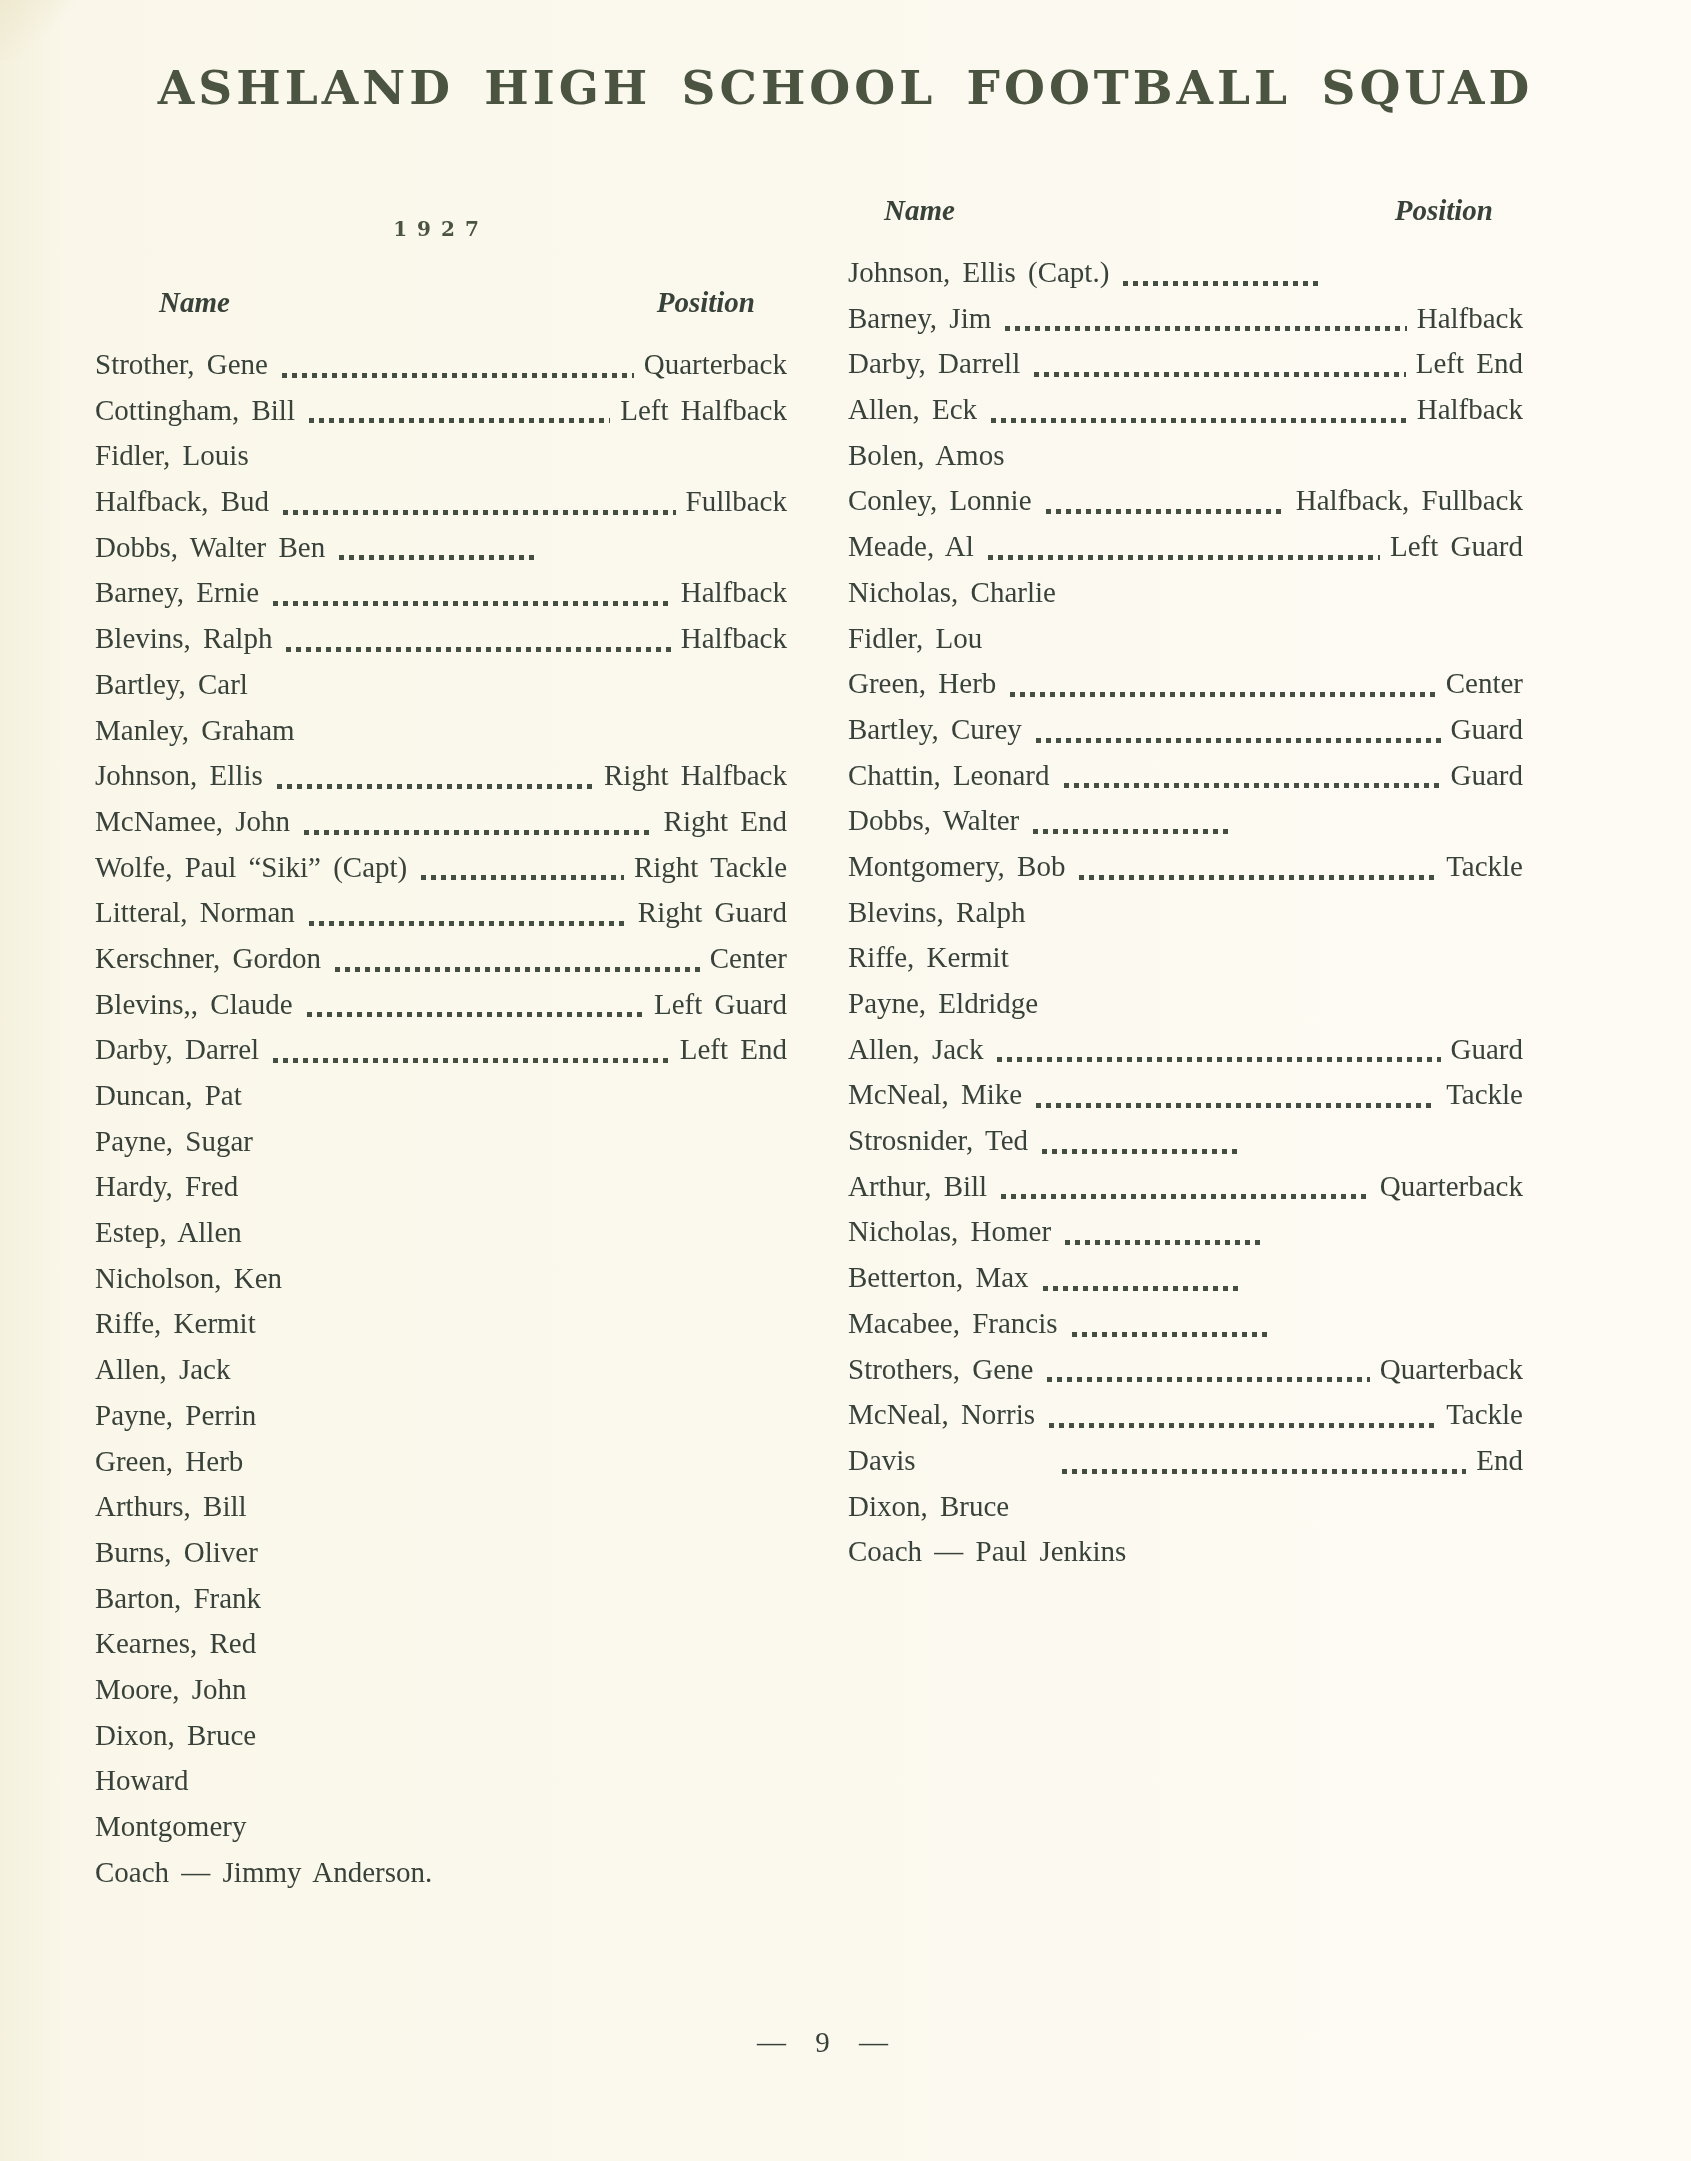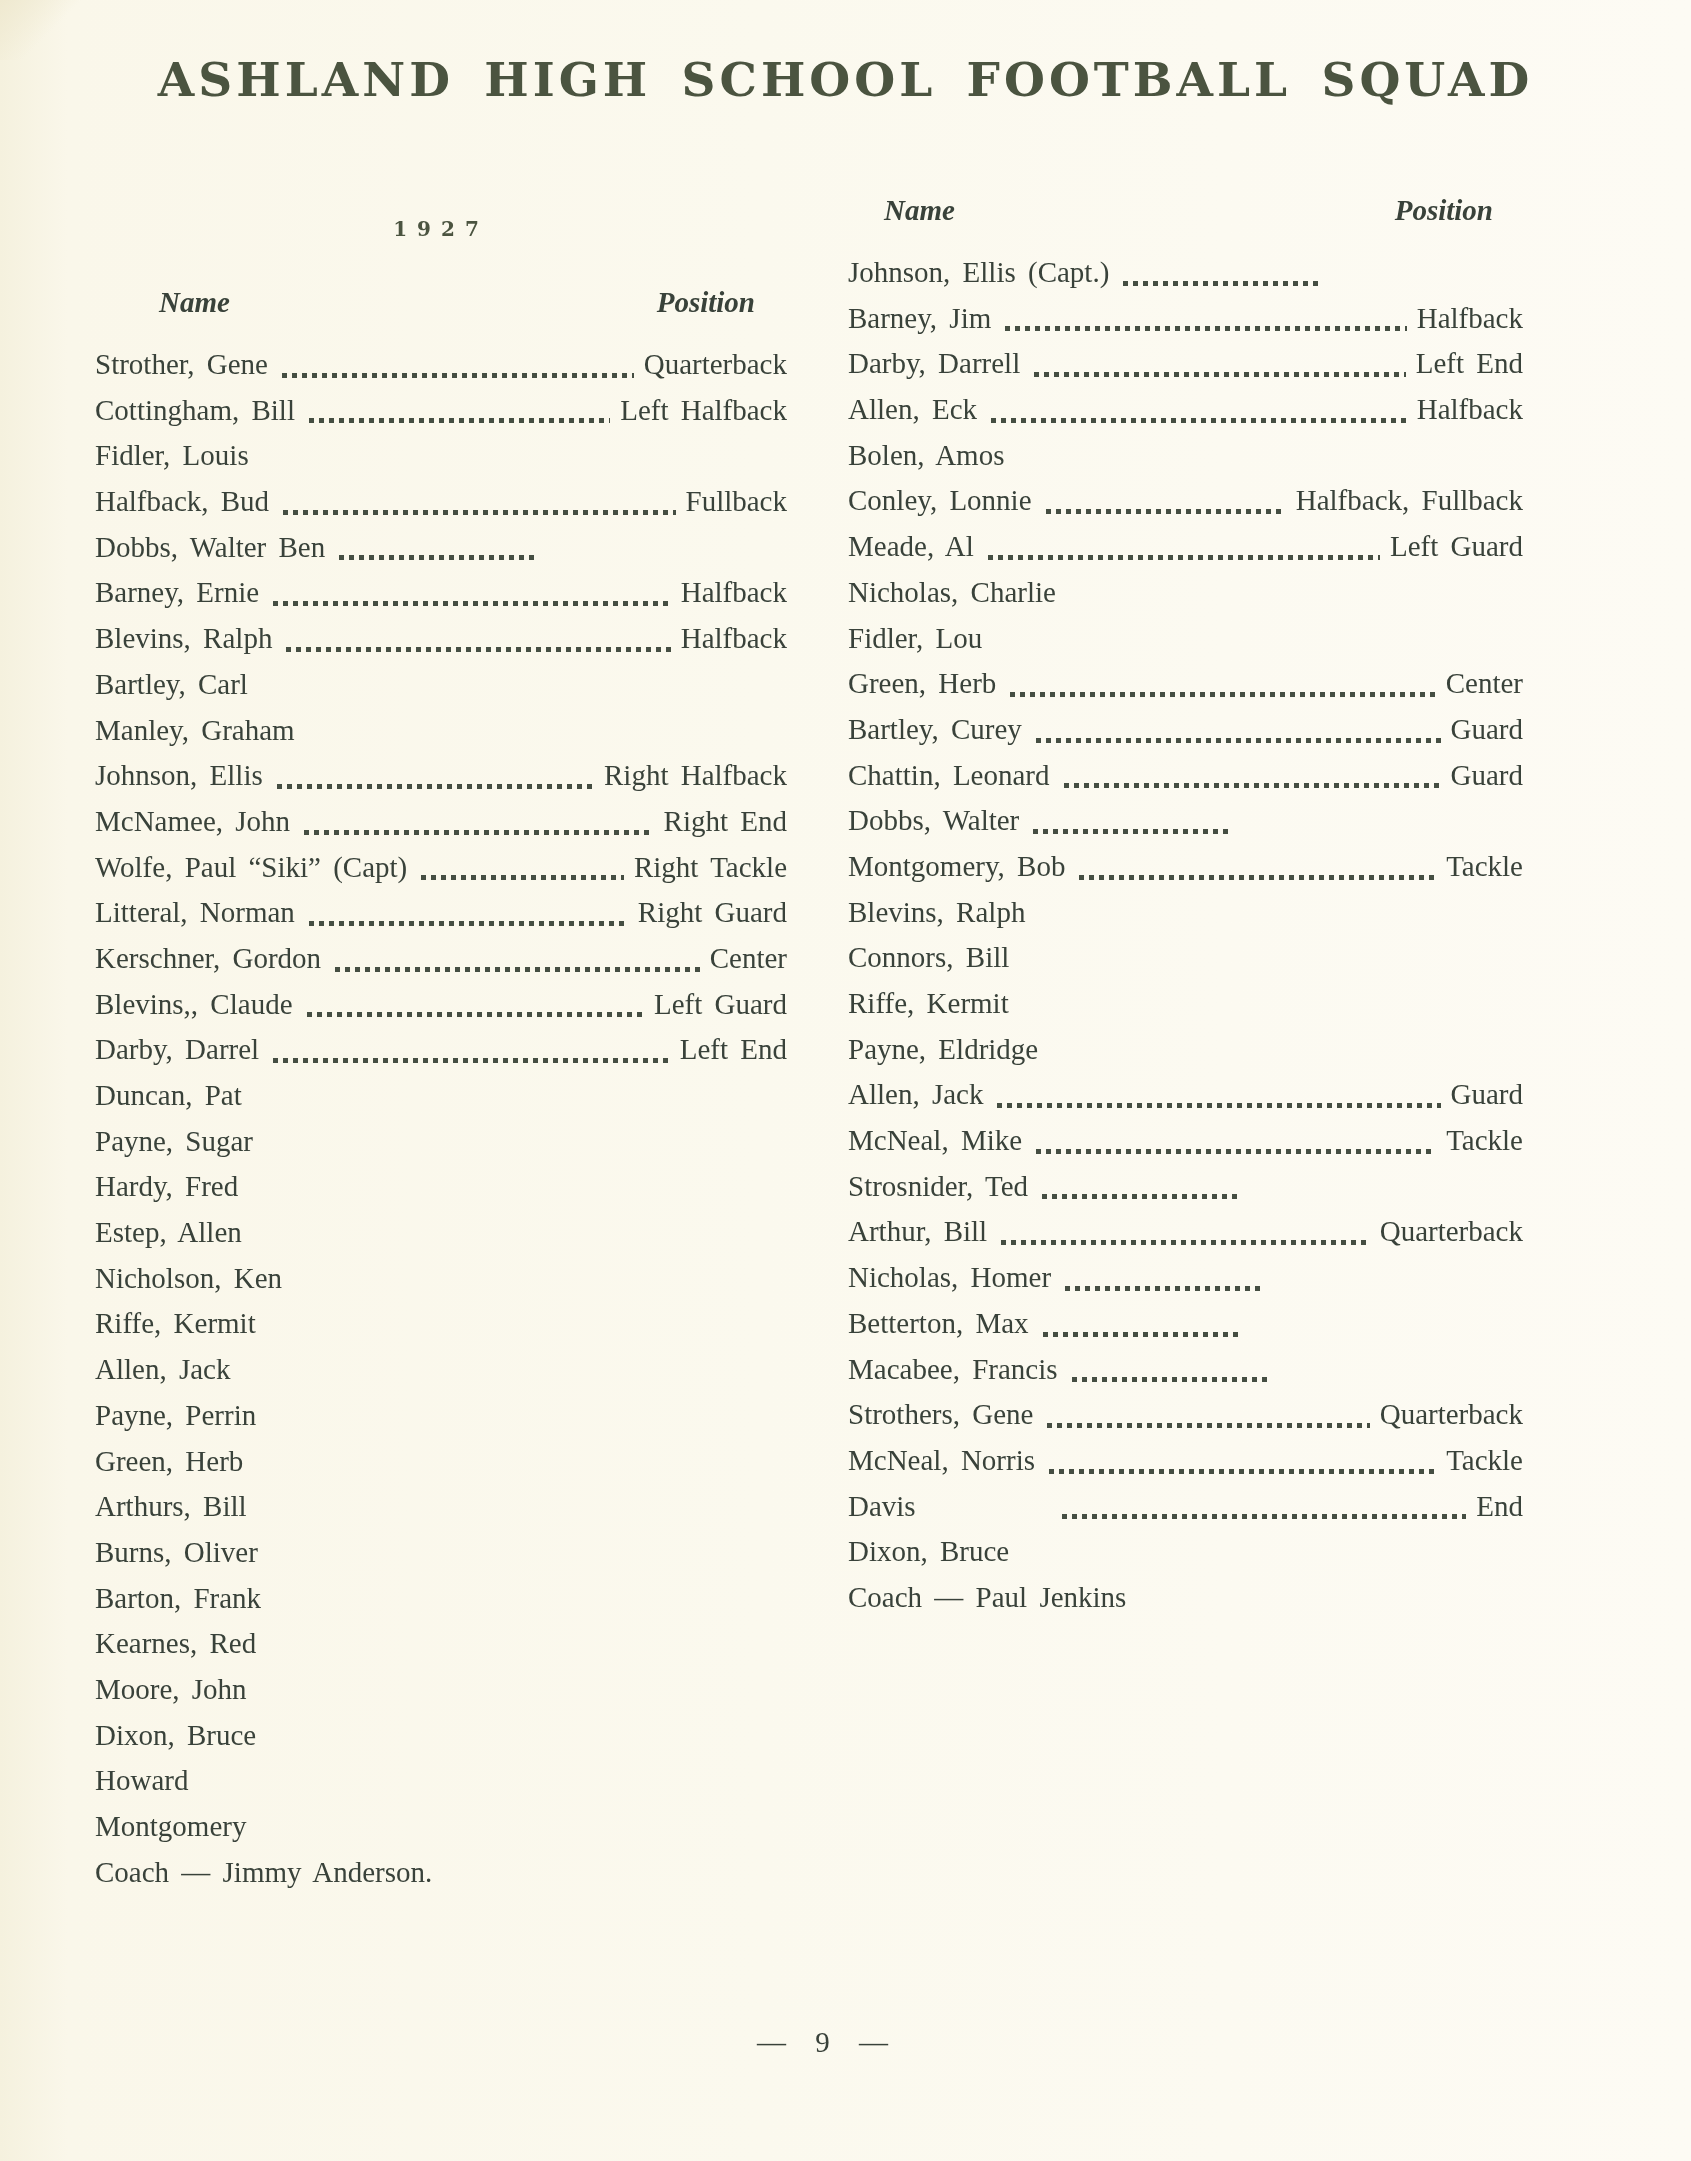--- a/index.html
+++ b/index.html
@@ -13,21 +13,21 @@
     background:linear-gradient(90deg,#f5f1de 0%,#faf7ea 4%,#fbf9ee 45%,#fdfbf4 100%);
     color:var(--ink,#39423a);
   }
   
   .page::before{
     content:"";position:absolute;left:0;top:0;width:90px;height:60px;
     background:linear-gradient(135deg,#efe9d0 0%,rgba(239,233,208,0) 55%);
     pointer-events:none;
   }
   .title{
-    position:absolute;top:52px;left:0;right:0;margin:0;
+    position:absolute;top:60px;left:0;right:0;margin:0;
     text-align:center;
     font-family:"DejaVu Serif","Liberation Serif",serif;
     font-weight:bold;font-size:47px;
     letter-spacing:4px;word-spacing:10px;
     color:var(--title-ink,#4b5440);
   }
   .squad{position:absolute;top:160px;}
   .squad-left{left:95px;width:692px;}
   .squad-right{left:848px;width:675px;}
   .year{
@@ -275,23 +275,20 @@
         </div>
         <div class="row">
           <span class="name">Montgomery, Bob</span>
           <div class="leader"></div>
           <span class="pos">Tackle</span>
         </div>
         <div class="row">
           <span class="name">Blevins, Ralph</span>
         </div>
         <div class="row">
-          <span class="name">Connors, Bill</span>
-        </div>
-        <div class="row">
           <span class="name">Riffe, Kermit</span>
         </div>
         <div class="row">
           <span class="name">Payne, Eldridge</span>
         </div>
         <div class="row">
           <span class="name">Allen, Jack</span>
           <div class="leader"></div>
           <span class="pos">Guard</span>
         </div>

